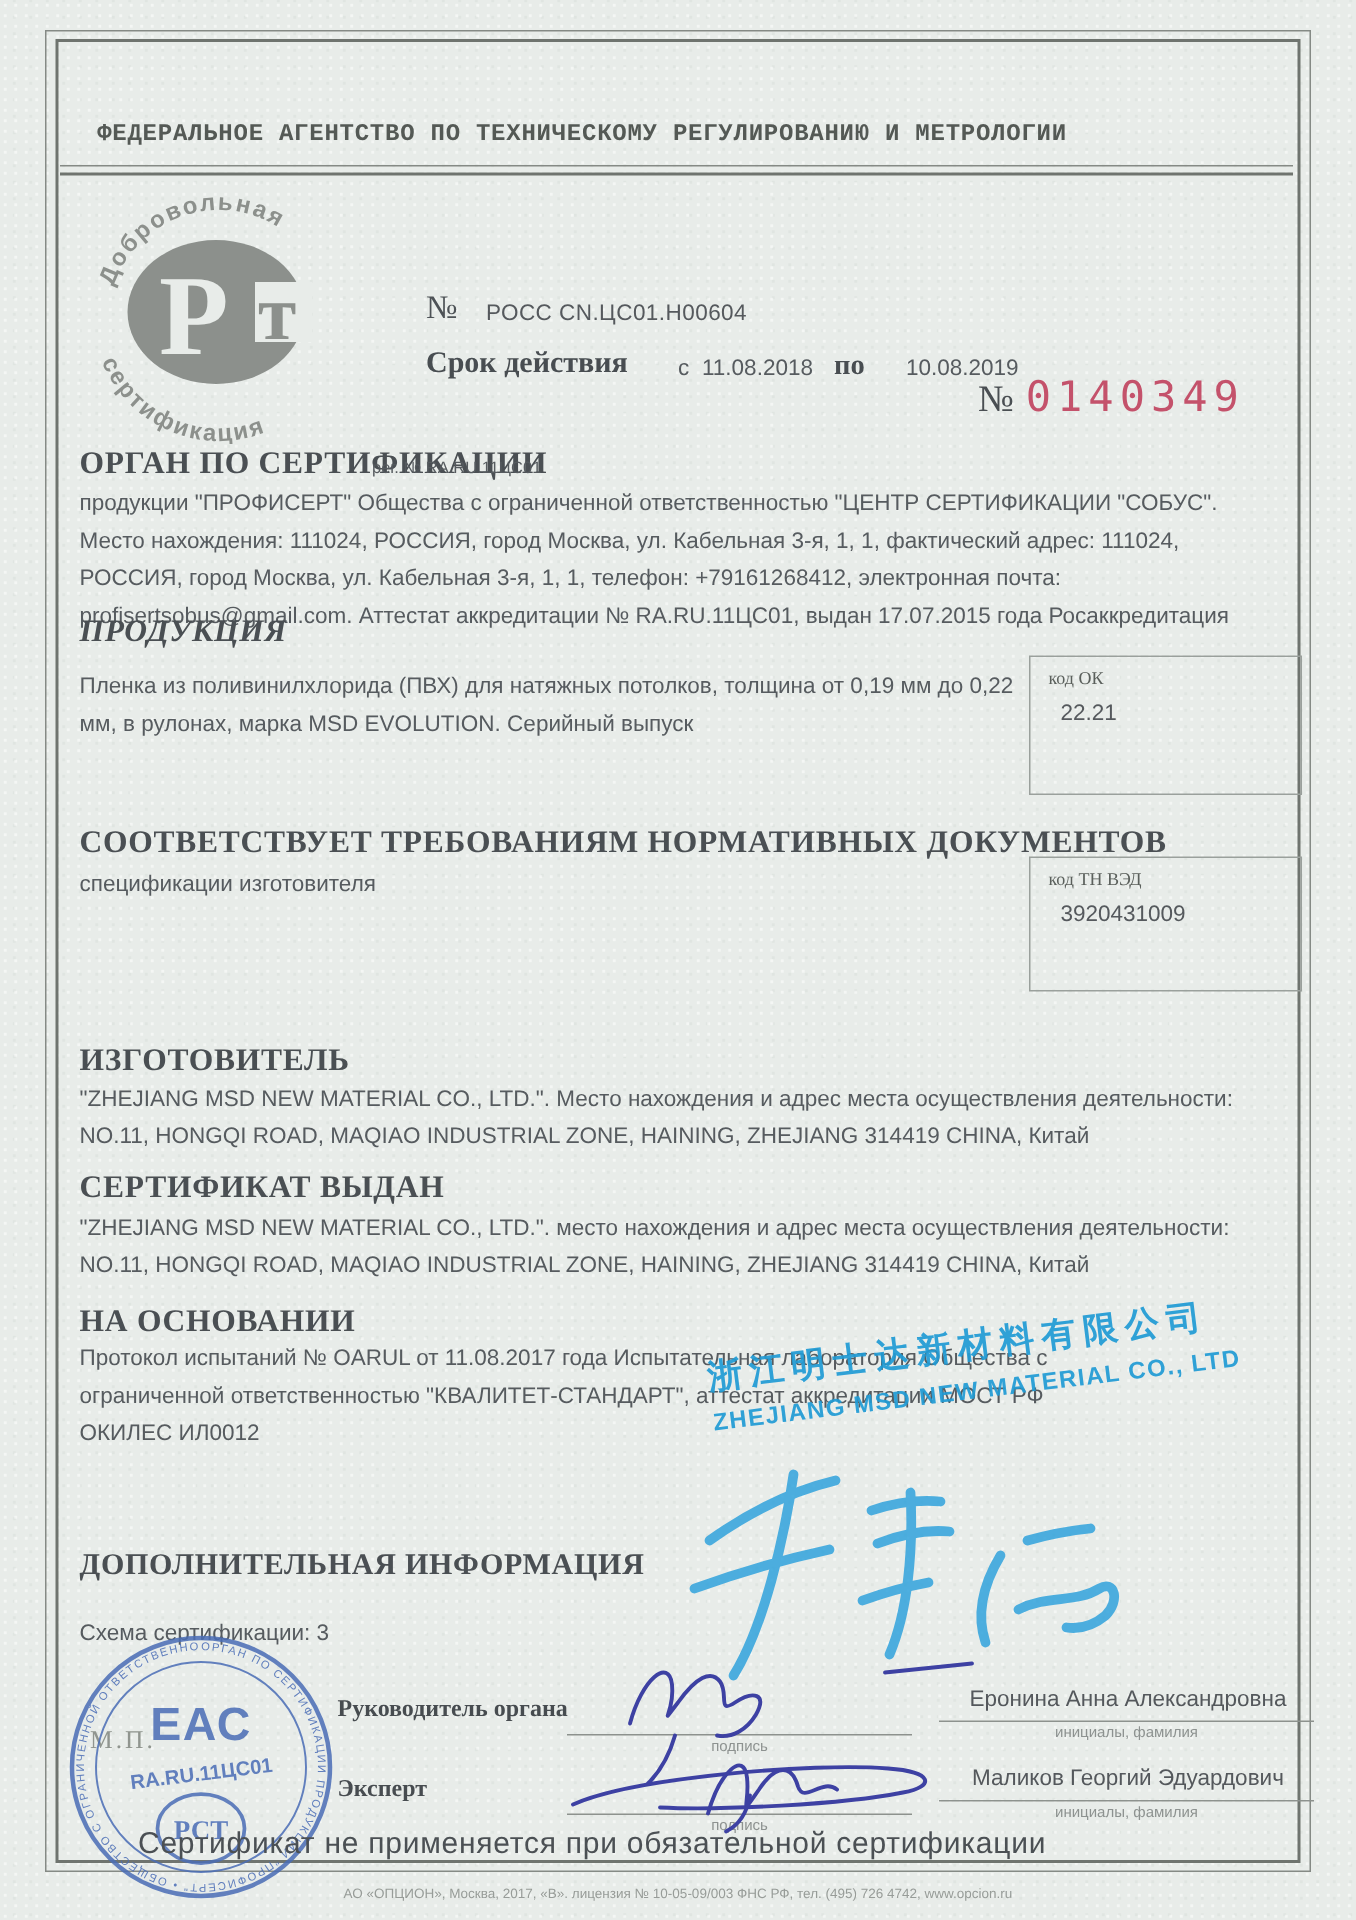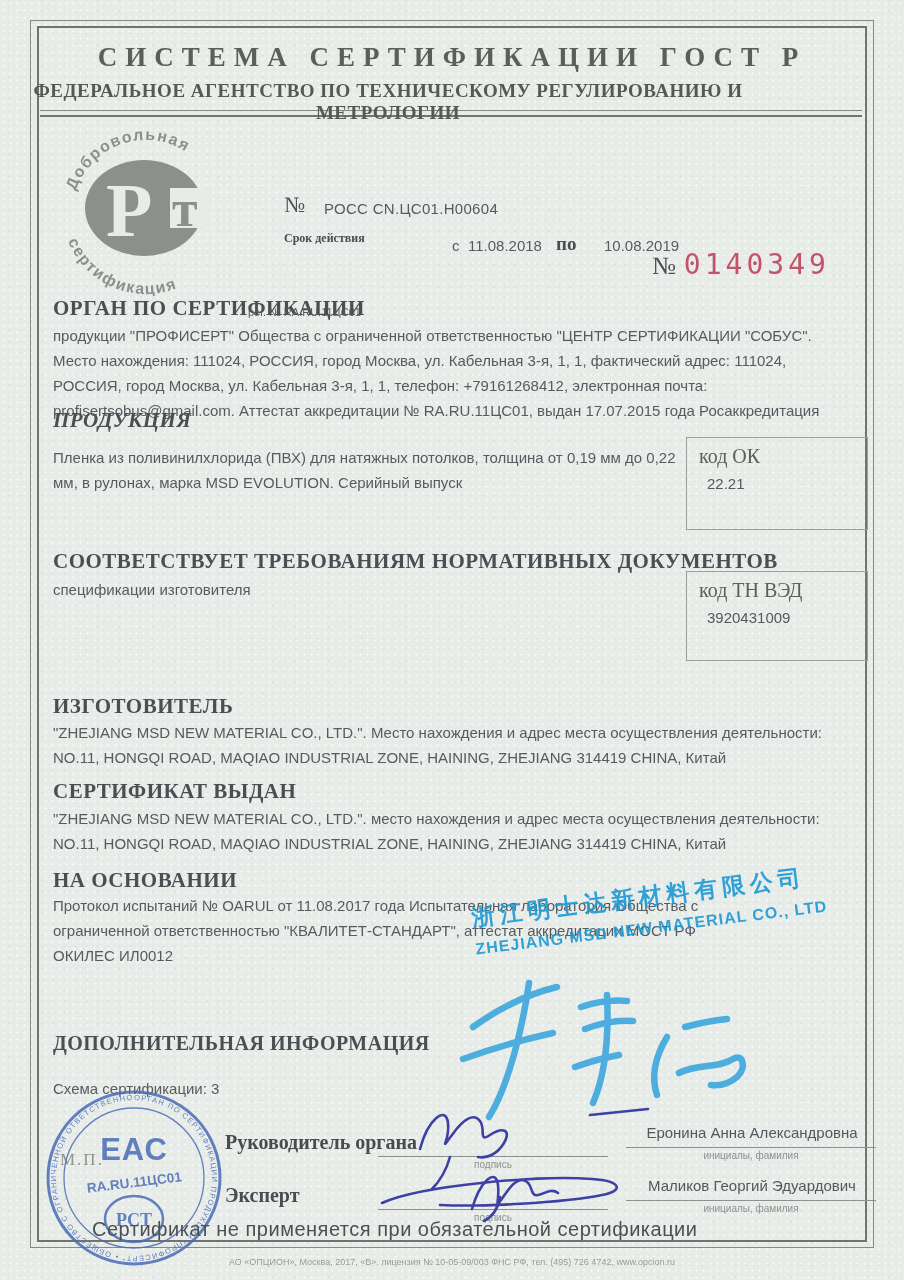--- a/index.html
+++ b/index.html
@@ -18,68 +18,67 @@
   
   .frame-outer { left:30px; top:20px; width:842px; height:1226px; border:1px solid #858a85; }
   .frame-inner { left:37px; top:26px; width:826px; height:1212px; border:2px solid #6f746f; }
   .sep1 { left:40px; top:110px; width:822px; border-top:1px solid #858a85; }
   .sep2 { left:40px; top:115px; width:822px; border-top:2px solid #6f746f; }
   
   .hdr1 { left:0; top:42px; width:904px; text-align:center;
           font-family:"Liberation Serif", serif; font-weight:700;
           font-size:27px; letter-spacing:8px; color:#5a5f5b; }
   .hdr2 { left:0; top:80px; width:776px; text-align:center;
-          font-family:Liberation Serif, serif; font-weight:700;
-          font-size:19px; letter-spacing:0.5px; color:#545955; }
+          font-family:Liberation Mono, monospace; font-weight:700;
+          font-size:16px; letter-spacing:0.5px; color:#545955; }
   
   .title { left:238px; top:124px; width:630px;
            font-size:42px; font-weight:700; letter-spacing:2px; color:#42464b; }
   .cert-no-label { left:284px; top:192px; font-family:"Liberation Serif",serif; font-size:22px; color:#4e5357; }
   .cert-no-value { left:324px; top:200px; font-size:15px; letter-spacing:0.3px; color:#55595d; }
-  .valid-label { left:284px; top:231px; font-family:"Liberation Serif",serif; font-weight:700; font-size:12px; color:#484d51; }
+  .valid-label { left:284px; top:231px; font-family:"Liberation Serif",serif; font-weight:700; font-size:20px; color:#484d51; }
   .valid-from-label { left:452px; top:237px; font-size:15px; }
   .valid-from { left:468px; top:237px; font-size:15px; }
   .valid-to-label { left:556px; top:233px; font-family:"Liberation Serif",serif; font-weight:700; font-size:19px; color:#484d51; }
   .valid-to { left:604px; top:237px; font-size:15px; }
   .blank-no { left:652px; top:248px; white-space:nowrap; }
   .blank-no .nsign { font-family:"Liberation Serif",serif; font-size:25px; color:#4a4f53; margin-right:8px; }
   .blank-no .digits { font-family:"DejaVu Sans Mono", monospace; font-size:28px; letter-spacing:4px; color:#c4526b; }
   
   .sec-h { font-family:"Liberation Serif",serif; font-weight:700; font-size:21px;
            letter-spacing:0.5px; color:#4a4f53; white-space:nowrap; }
   .body-t { font-size:15px; line-height:25px; color:#565b5f; }
   .code-box { border:1px solid #9aa09c; background:transparent; }
-  .code-box .cl { font-family:"Liberation Serif",serif; font-size:20px; color:#5b605c; padding:7px 0 0 12px; }
+  .code-box .cl { font-family:"Liberation Serif",serif; font-size:12px; color:#5b605c; padding:7px 0 0 12px; }
   .code-box .cv { font-size:15px; color:#55595d; padding:7px 0 0 20px; }
   
   .company-stamp { left:470px; top:903px; transform:rotate(-7deg); transform-origin:left top;
                    opacity:0.92; white-space:nowrap; }
   .company-stamp .cn { font-size:23px; font-weight:700; letter-spacing:5px; }
   .company-stamp .en { font-size:16px; font-weight:700; letter-spacing:1px; margin-top:7px; }
   .mp-mark { left:60px; top:1150px; font-family:"Liberation Serif",serif; font-size:17px;
              letter-spacing:2px; color:#90958f; }
-  .role { font-family:"Liberation Serif",serif; font-weight:700; font-size:20px; color:#474c50; white-space:nowrap; }
+  .role { font-family:"Liberation Serif",serif; font-weight:700; font-size:16px; color:#474c50; white-space:nowrap; }
   .sig-line { border-top:1px solid #8d928e; }
   .tiny-cap { font-size:10px; color:#8d9290; text-align:center; }
   .sig-name { font-size:15px; color:#54585c; text-align:center; white-space:nowrap; }
   .footer-note { left:92px; top:1218px; font-family:Liberation Sans, sans-serif; font-size:20px;
                  letter-spacing:0.5px; color:#4b5054; white-space:nowrap; }
   .print-line { left:0; top:1257px; width:904px; text-align:center; font-size:9px; color:#979c98; }
 </style>
 </head>
 <body>
 
 <div class="page">
 
   <div class="abs frame-outer"></div>
   <div class="abs frame-inner"></div>
   <div class="abs sep1"></div>
   <div class="abs sep2"></div>
 
-  <div class="abs hdr1">СИСТЕМА СЕРТИФИКАЦИИ ГОСТ Р</div>
   <div class="abs hdr2">ФЕДЕРАЛЬНОЕ АГЕНТСТВО ПО ТЕХНИЧЕСКОМУ РЕГУЛИРОВАНИЮ И МЕТРОЛОГИИ</div>
 
   <svg class="abs" style="left:46px; top:114px;" width="200" height="182" viewBox="0 0 200 182">
     <defs>
       <path id="arcT" d="M 26,100 A 74,74 0 0 1 174,100" fill="none"></path>
       <path id="arcB" d="M 16,96 A 84,84 0 0 0 184,96" fill="none"></path>
     </defs>
     <ellipse cx="98" cy="94" rx="59" ry="48" fill="#8c908c"></ellipse>
     <rect x="124" y="74" width="38" height="40" fill="#e8ece9"></rect>
     <text x="60" y="122" font-family="Liberation Serif, serif" font-weight="bold" font-size="76" fill="#e8ece9">Р</text>

